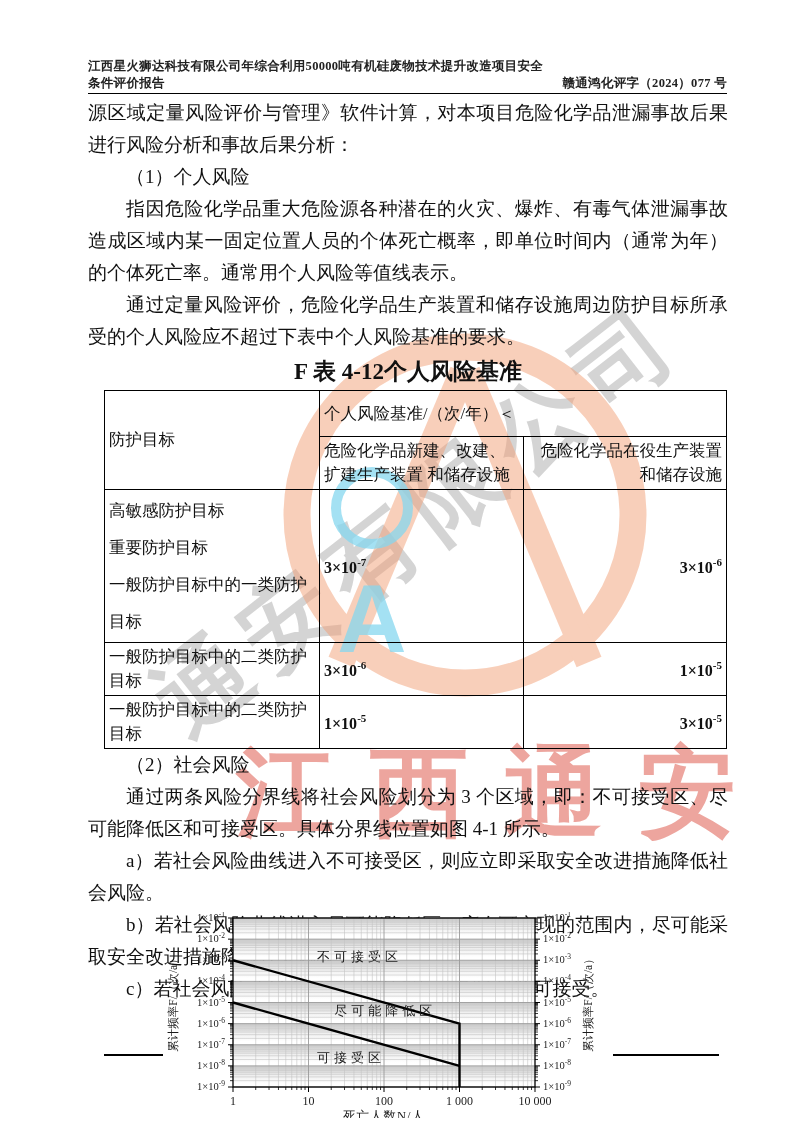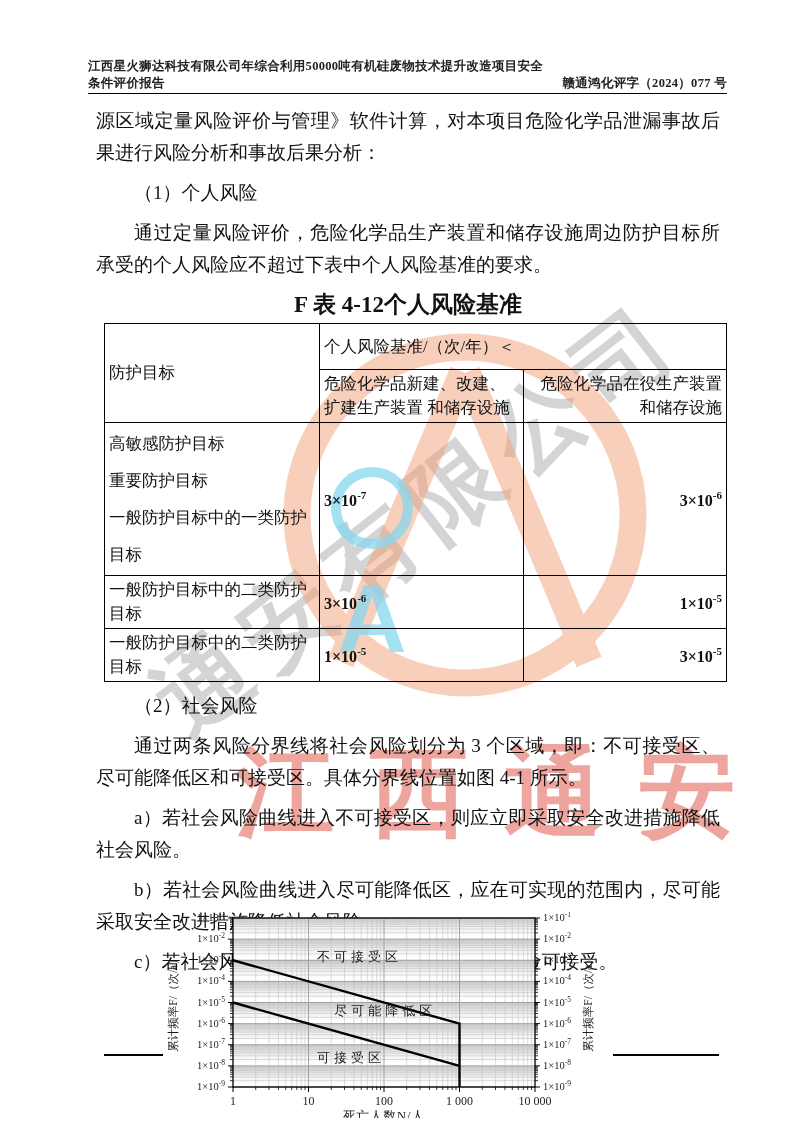--- a/index.html
+++ b/index.html
@@ -13,21 +13,21 @@
     display:flex;justify-content:space-between;align-items:flex-end;
     font-size:12.5px;font-weight:bold;color:#222;
     border-bottom:1.6px solid #000;padding-bottom:1px;letter-spacing:.3px;
   }
   #hdr .r{white-space:nowrap;margin-left:14px;}
   
   #content{
     position:absolute;top:97px;left:88px;width:640px;
     font-size:19px;line-height:32px;text-align:justify;z-index:2;
   }
-  #content p{margin:8px;}
+  #content p{margin:0;}
   .ind{text-indent:2em;}
   .tbl-title{text-align:center;font-weight:bold;font-size:23px;margin:3px 0 2px 0;}
   
   table.risk{border-collapse:collapse;margin-left:16px;width:623px;table-layout:fixed;
     font-size:16.5px;line-height:24px;text-align:left;}
   table.risk td{border:1.6px solid #000;padding:2px 4px;vertical-align:middle;}
   td.c1{width:206px;}
   td.c2{width:186px;}
   td.c3{width:207px;text-align:right;}
   tr.hr1 td{height:41px;}
@@ -76,20 +76,21 @@
   <div id="wm-red">江西通安</div>
 
   <div id="hdr">
     <span class="l">江西星火狮达科技有限公司年综合利用50000吨有机硅废物技术提升改造项目安全条件评价报告</span>
     <span class="r">赣通鸿化评字（2024）077 号</span>
   </div>
 
   <div id="content">
     <p>源区域定量风险评价与管理》软件计算，对本项目危险化学品泄漏事故后果进行风险分析和事故后果分析：</p>
     <p class="ind">（1）个人风险</p>
+    <p class="ind">指因危险化学品重大危险源各种潜在的火灾、爆炸、有毒气体泄漏事故造成区域内某一固定位置人员的个体死亡概率，即单位时间内（通常为年）的个体死亡率。通常用个人风险等值线表示。</p>
     <p class="ind">通过定量风险评价，危险化学品生产装置和储存设施周边防护目标所承受的个人风险应不超过下表中个人风险基准的要求。</p>
 
     <div class="tbl-title">F 表 4-12个人风险基准</div>
 
     <table class="risk">
       <tbody>
           <tr class="hr1">
         <td class="c1" rowspan="2">防护目标</td>
         <td colspan="2">个人风险基准/（次/年）＜</td>
       </tr>

